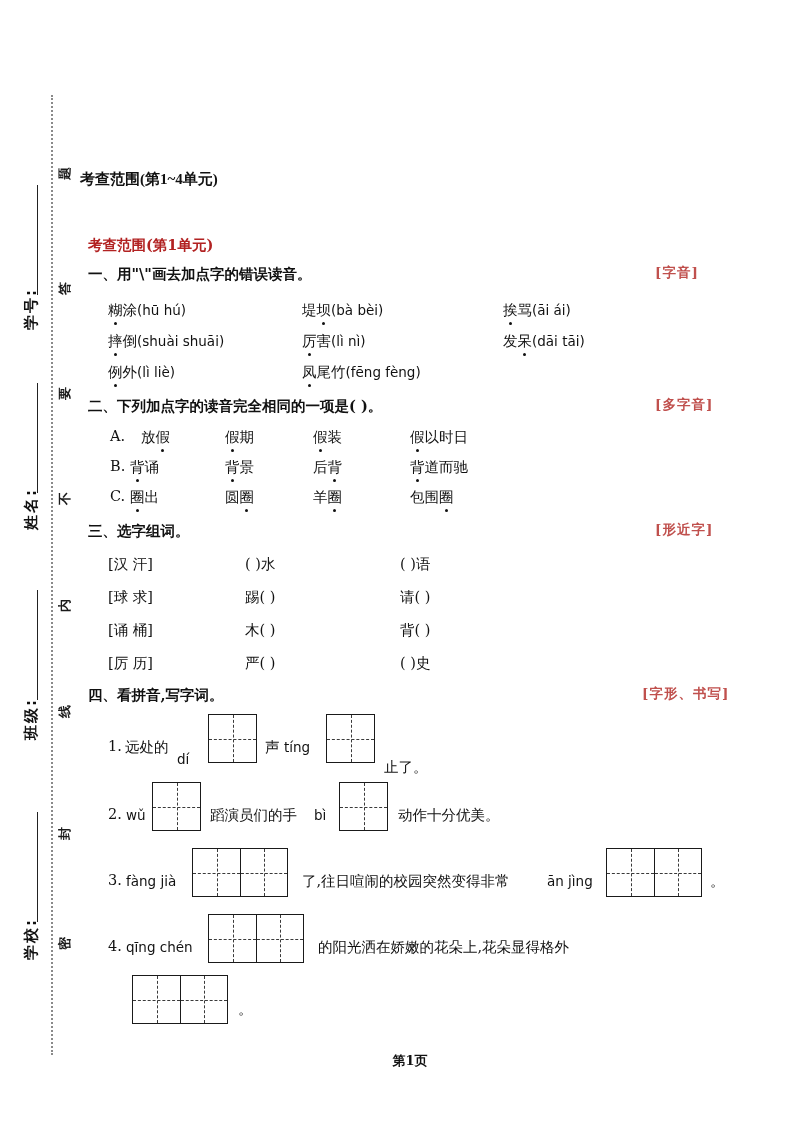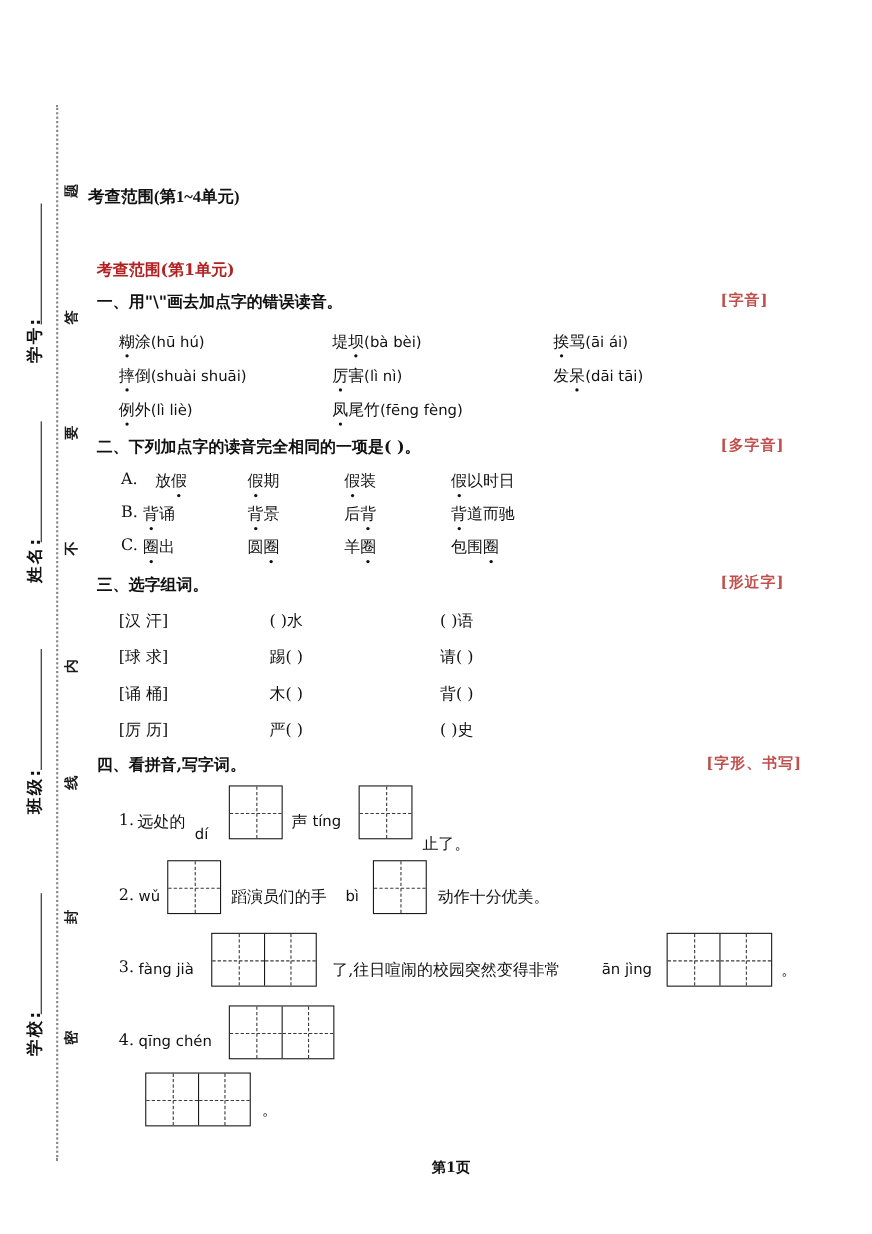--- a/index.html
+++ b/index.html
@@ -334,20 +334,21 @@
     <div class="grid-cell"></div>
   </div>
   <div class="body-line" style="left:630px; top:872px;">。</div>
 
   <div class="body-line" style="left:28px; top:938px;">4.</div>
   <div class="body-line pin" style="left:46px; top:939px;">qīng chén</div>
   <div class="grid-box" style="left:128px; top:914px;">
     <div class="grid-cell"></div>
     <div class="grid-cell"></div>
   </div>
+  <div class="body-line" style="left:238px; top:938px;">的阳光洒在娇嫩的花朵上,花朵显得格外</div>
   <div class="body-line pin" style="left:553px; top:939px;"></div>
 
   <div class="grid-box" style="left:52px; top:975px;">
     <div class="grid-cell"></div>
     <div class="grid-cell"></div>
   </div>
   <div class="body-line" style="left:158px; top:1000px;">。</div>
 
   <div class="footer-page">第1页</div>
 </div>

